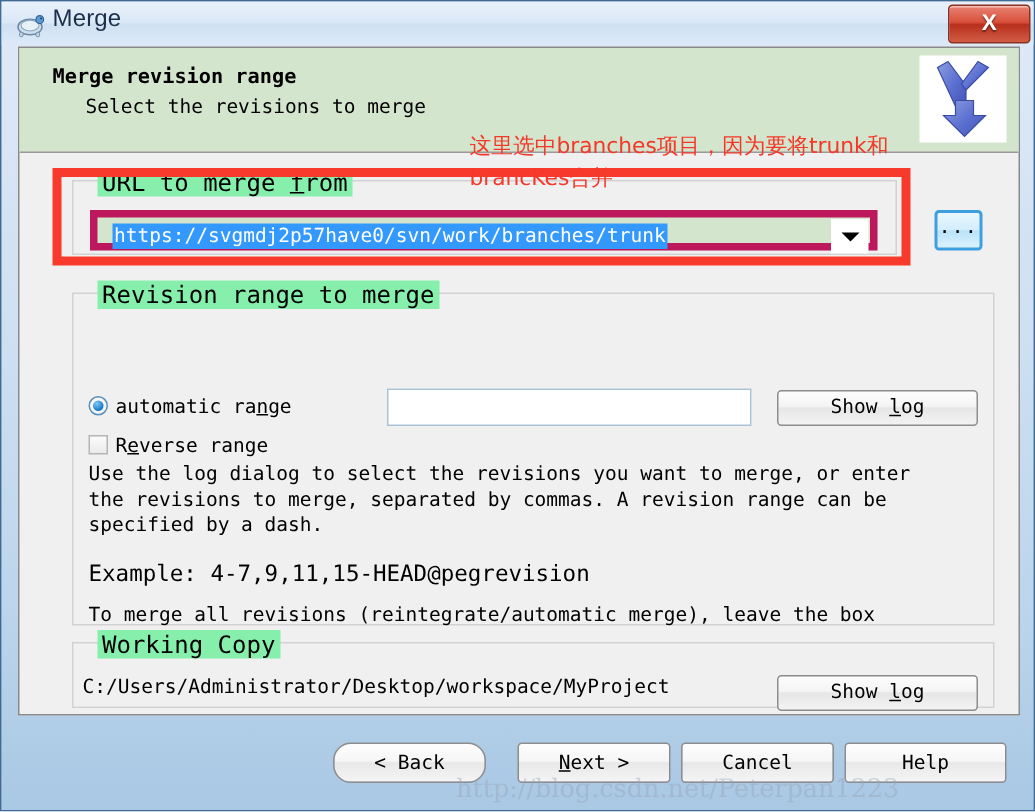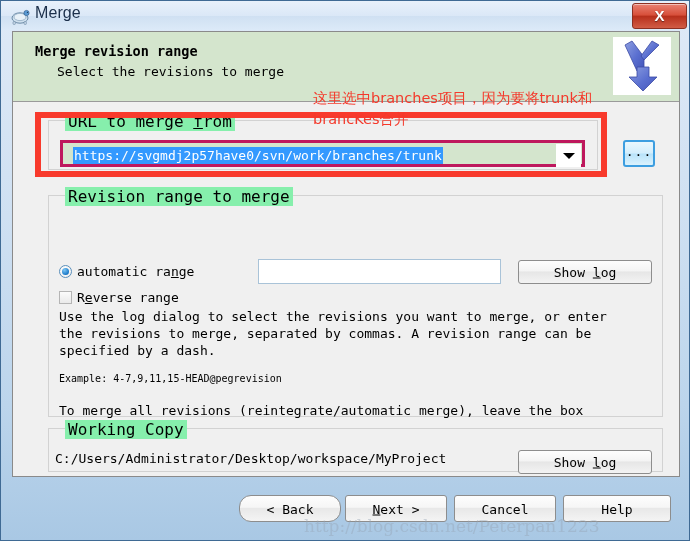--- a/index.html
+++ b/index.html
@@ -158,21 +158,21 @@
   #grp-wc {
     left: 33px; top: 396px;
     width: 615px; height: 44px;
   }
   
   #url-combo {
     position: absolute;
     left: 47px; top: 108px;
     width: 525px; height: 27px;
     background: #d4e5cd;
-    border: 3px solid #be185d;
+    border: 5px solid #be185d;
     box-sizing: border-box;
     z-index: 22;
   }
   #url-value {
     position: absolute;
     left: 10px; top: 4px;
     font-family: "DejaVu Sans Mono", monospace;
     font-size: 13px;
     color: #ffffff;
     background: #3399ff;
@@ -297,21 +297,21 @@
     font-family: "DejaVu Sans Mono", monospace;
     font-size: 13px;
     color: #000000;
     line-height: 17px;
     white-space: pre;
   }
   #example-line {
     position: absolute;
     left: 46px; top: 341px;
     font-family: "DejaVu Sans Mono", monospace;
-    font-size: 10px;
+    font-size: 15px;
     color: #000000;
     white-space: nowrap;
   }
   #reintegrate-line {
     position: absolute;
     left: 46px; top: 371px;
     font-family: "DejaVu Sans Mono", monospace;
     font-size: 13px;
     color: #000000;
     white-space: nowrap;
@@ -345,21 +345,21 @@
     cursor: pointer;
   }
   .bottom-btn span.lbl {
     position: absolute;
     left: 0; top: 50%;
     width: 100%;
     transform: translateY(-50%);
     text-align: center;
     white-space: nowrap;
   }
-  #btn-back   { left: 237px; width: 102px; border-radius: 12px; }
+  #btn-back   { left: 220px; width: 102px; border-radius: 12px; }
   #btn-next   { left: 343px; width: 102px; }
   #btn-cancel { left: 452px; width: 102px; }
   #btn-help   { left: 561px; width: 108px; }
 
   #watermark {
     position: absolute;
     left: 303px; top: 515px;
     font-family: "DejaVu Serif", serif;
     font-size: 17px;
     color: rgba(150,165,180,0.42);

